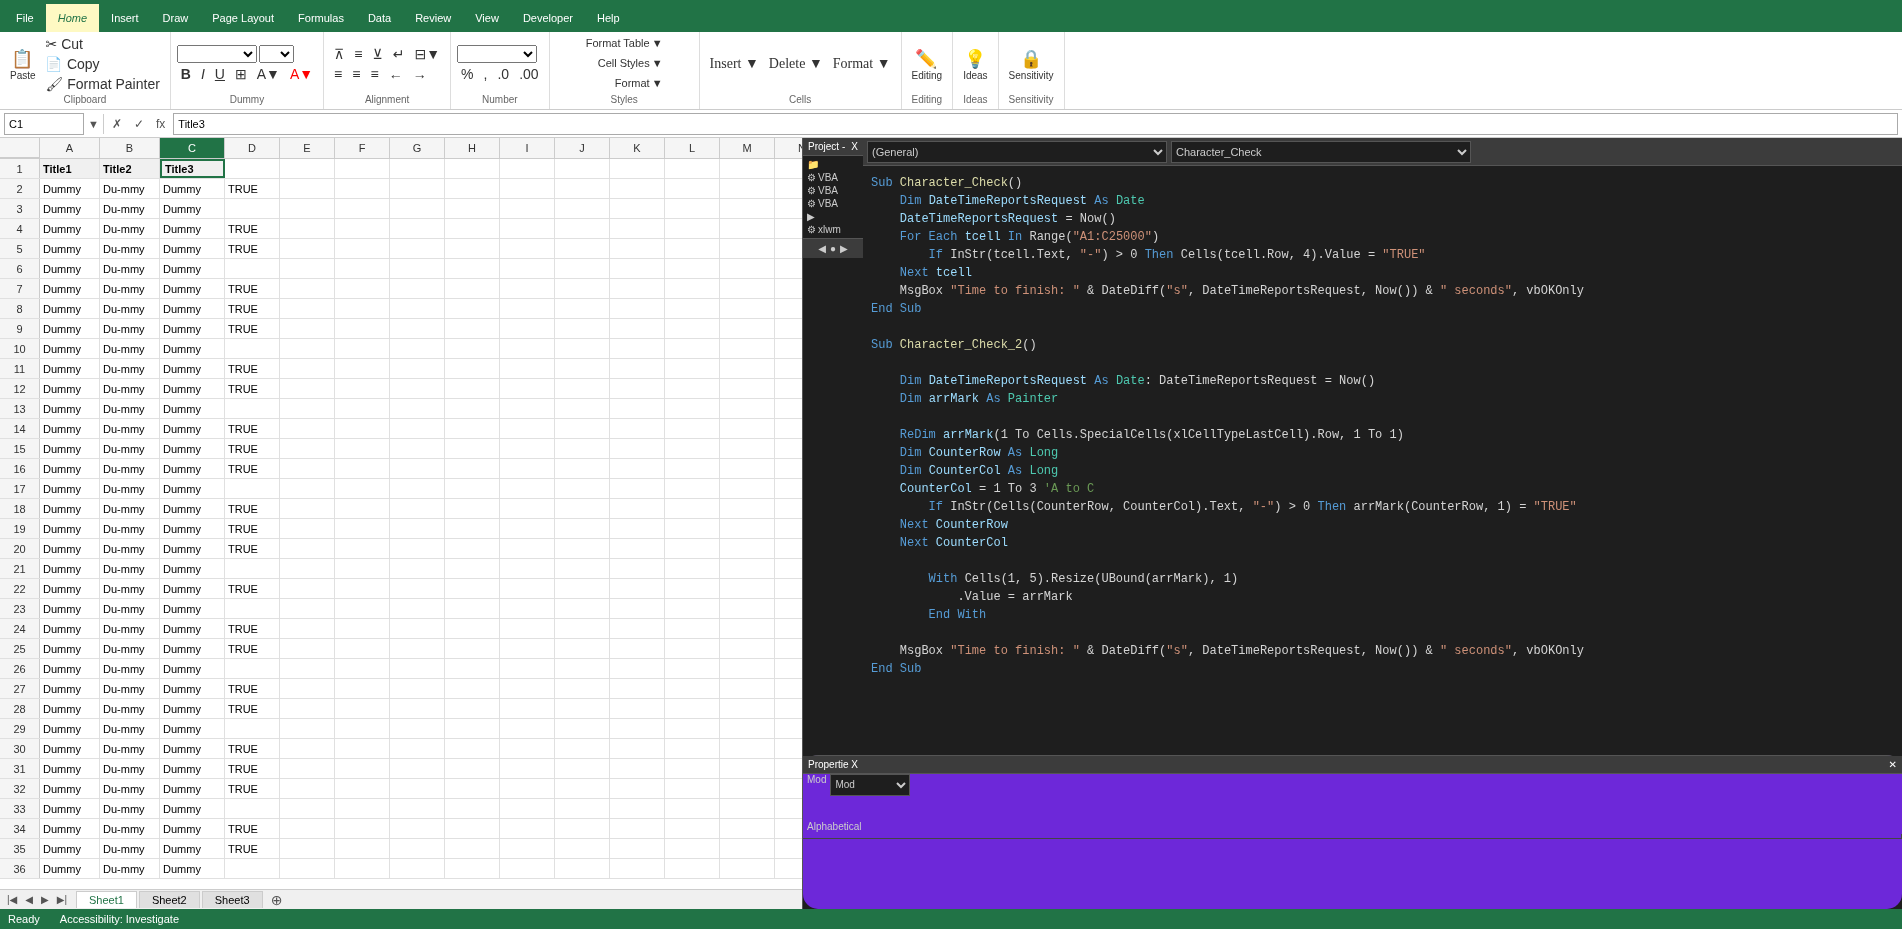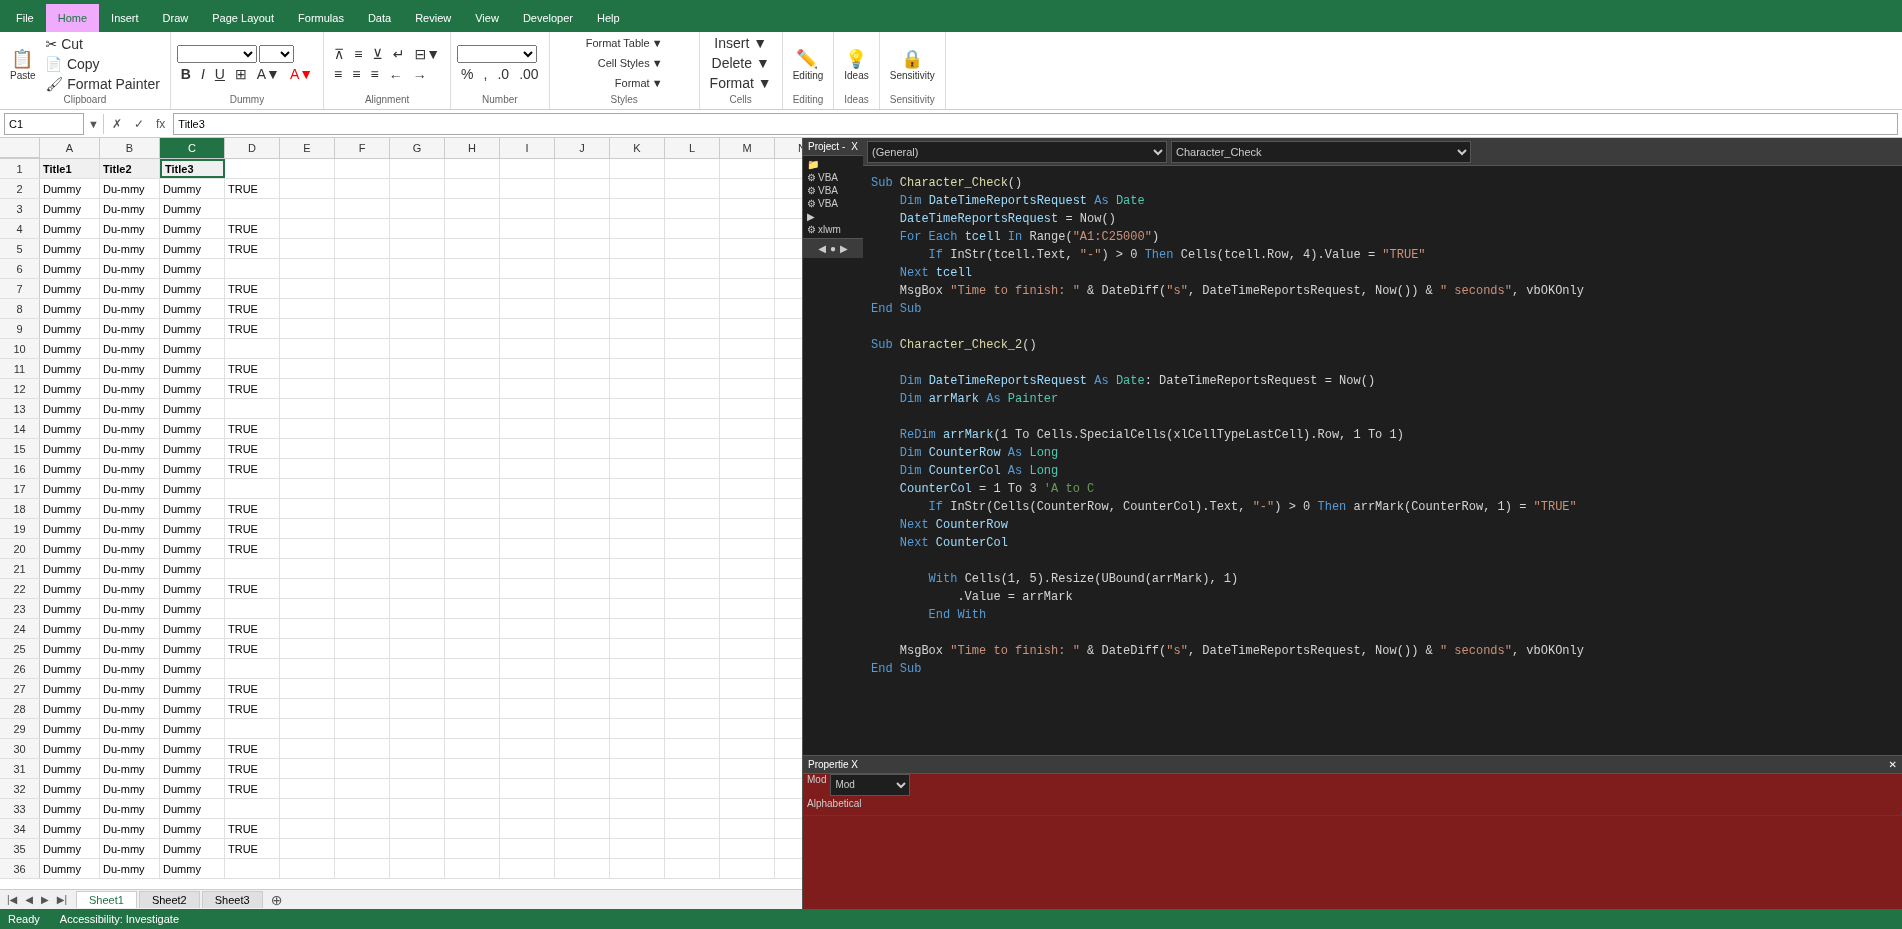--- a/index.html
+++ b/index.html
@@ -2,21 +2,21 @@
 <html><head>
   <meta charset="utf-8">
   <style>
     * { box-sizing: border-box; margin: 0; padding: 0; }
     body { font-family: 'Segoe UI', Arial, sans-serif; font-size: 11px; background: #f0f0f0; overflow: hidden; width: 1902px; height: 929px; display: flex; flex-direction: column; }
 
     
     .ribbon { background: #217346; height: 110px; display: flex; flex-direction: column; }
     .ribbon-tabs { display: flex; height: 32px; align-items: flex-end; padding-left: 4px; }
     .ribbon-tab { padding: 4px 12px; font-size: 11px; cursor: pointer; color: #fff; height: 28px; display: flex; align-items: center; }
-    .ribbon-tab.active { background: #f0abfc; color: #217346; }
+    .ribbon-tab.active { background: #fef9c3; color: #217346; font-style: italic; }
     .ribbon-content { background: #fff; flex: 1; display: flex; align-items: stretch; border-bottom: 1px solid #ccc; }
     .ribbon-group { display: flex; flex-direction: column; align-items: center; padding: 2px 6px; border-right: 1px solid #ddd; }
     .ribbon-group-items { display: flex; flex: 1; align-items: center; gap: 2px; }
     .ribbon-group-label { font-size: 10px; color: #666; padding-bottom: 2px; }
 
     .rb-btn { display: flex; flex-direction: column; align-items: center; justify-content: center; padding: 2px 4px; cursor: pointer; border-radius: 2px; min-width: 32px; height: 52px; font-size: 10px; color: #333; }
     .rb-btn .icon { font-size: 18px; }
     .rb-btn-small { display: flex; align-items: center; gap: 2px; padding: 1px 4px; cursor: pointer; border-radius: 2px; font-size: 14px; color: #333; height: 18px; }
 
     
@@ -78,21 +78,21 @@
 
     .code-line { white-space: pre; }
     .kw { color: #569cd6; }
     .fn-name { color: #dcdcaa; }
     .str { color: #ce9178; }
     .comment { color: #6a9955; }
     .var { color: #9cdcfe; }
     .type { color: #4ec9b0; }
     .plain { color: #d4d4d4; }
 
-    .vba-bottom { height: 20%; background: #7f1d1d; border-top: 1px solid #555; display: flex; }
+    .vba-bottom { height: 20%; background: #6d28d9; border-top: 1px solid #555; display: flex; border-radius: 15px; }
     .props-panel { width: 100%; display: flex; flex-direction: column; }
     .props-header { background: #3c3c3c; color: #fff; font-size: 10px; padding: 3px 5px; display: flex; justify-content: space-between; border-bottom: 1px solid #555; }
     .props-row { display: flex; border-bottom: 1px solid #444; }
     .props-cell { flex: 1; padding: 2px 4px; font-size: 10px; color: #ccc; border-right: 1px solid #444; overflow: hidden; }
 
     .status-bar { background: #217346; color: #fff; height: 20px; display: flex; align-items: center; padding: 0 8px; font-size: 11px; gap: 20px; }
 
     .nav-arrows { display: flex; align-items: center; height: 20px; background: #f0f0f0; border-top: 1px solid #ccc; padding: 0 4px; gap: 2px; }
     .nav-arrow { cursor: pointer; font-size: 10px; color: #555; padding: 0 3px; }
 
@@ -199,21 +199,21 @@
           <span>Cell Styles</span> ▼
         </div>
         <div class="rb-btn-small" style="font-size:11px;">
           <span>Format</span> ▼
         </div>
       </div>
       <div class="ribbon-group-label">Styles</div>
     </div>
 
     <div class="ribbon-group">
-      <div class="ribbon-group-items" style="flex-direction:column;gap:2px;">
+      <div class="ribbon-group-items" style="gap:2px;font-family:Liberation Serif, serif;">
         <div class="rb-btn-small">Insert ▼</div>
         <div class="rb-btn-small">Delete ▼</div>
         <div class="rb-btn-small">Format ▼</div>
       </div>
       <div class="ribbon-group-label">Cells</div>
     </div>
 
     <div class="ribbon-group">
       <div class="ribbon-group-items">
         <div class="rb-btn">
@@ -997,21 +997,21 @@
         <div class="props-header">
           <span>Propertie X</span>
           <span style="cursor:pointer;">✕</span>
         </div>
         <div style="display:flex;gap:4px;padding:0 4px;">
           <span style="color:#ccc;font-size:10px;">Mod</span>
           <select class="vba-select" style="width:80px;font-size:10px;">
             <option>Mod</option>
           </select>
         </div>
-        <div style="padding:2px 4px;color:#ccc;font-size:10px;">Alphabetical</div>
+        <div style="padding:2px 4px;color:#ccc;font-size:10px;margin-top:23px;">Alphabetical</div>
         <div class="props-row">
           <div class="props-cell"></div>
         </div>
       </div>
     </div>
   </div>
 </div>
 
 <div class="status-bar">
   <span>Ready</span>

